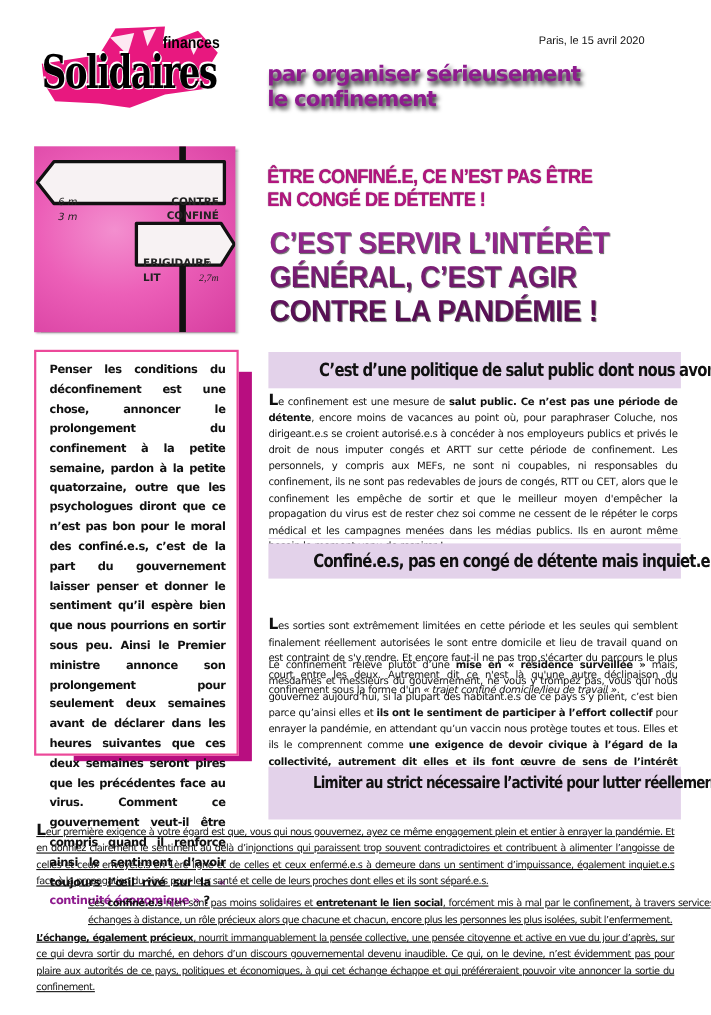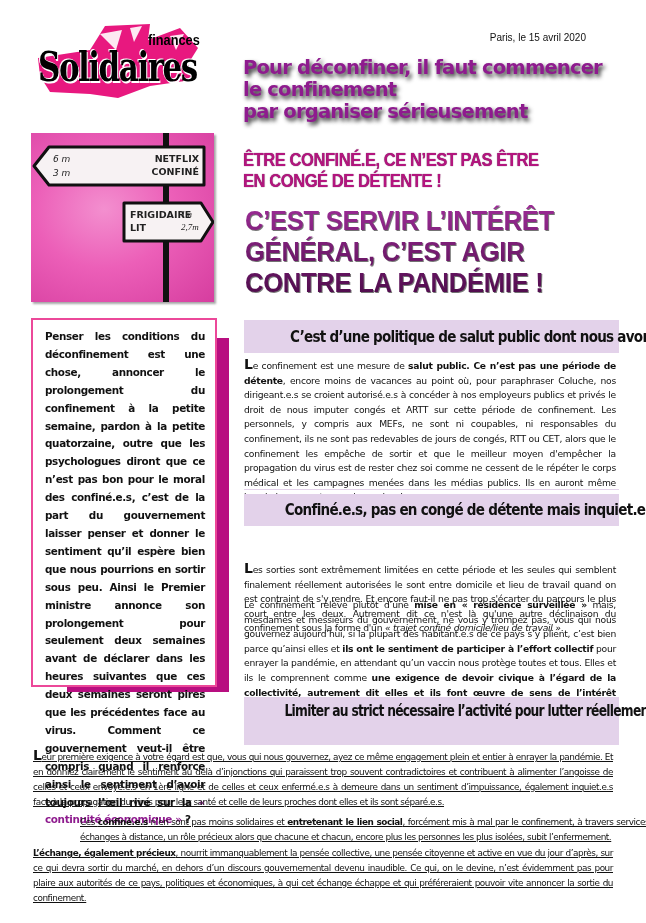--- a/index.html
+++ b/index.html
@@ -8,21 +8,21 @@
 
   
   .logo { position: absolute; left: 30px; top: 20px; width: 178px; height: 80px; }
   .logo-splash { position: absolute; inset: 0; }
   .logo-main { position: absolute; left: 8px; top: 22px; font-family: "DejaVu Serif", serif; font-weight: 900; font-size: 31px; letter-spacing: -1.5px; color: #000; transform: scaleY(1.35); transform-origin: left top; text-shadow: 1px 1px 0 #fff, -1px -1px 0 #fff; }
   .logo-sub { position: absolute; left: 118px; top: 11px; font-family: "Liberation Sans", sans-serif; font-weight: bold; font-size: 15px; color: #000; transform: scaleX(0.85); transform-origin: left top; }
 
   
   .sign-img { position: absolute; left: 31px; top: 133px; width: 183px; height: 169px; background: radial-gradient(ellipse at 40% 45%, #f38fcf 0%, #ec5fb8 45%, #d63d9f 100%); box-shadow: 2px 2px 2px rgba(0,0,0,0.35); overflow: hidden; }
   .sign-post { position: absolute; left: 132px; top: 0; width: 6px; height: 100%; background: #111; }
-  .sign-row { position: absolute; font-size: 9.5px; line-height: 13px; }
+  .sign-row { position: absolute; font-size: 9.5px; line-height: 13px; margin-top: 25px; }
   .sign-dist { font-style: italic; font-weight: normal; font-size: 9px; }
 
   
   .date { position: absolute; right: 60px; top: 32px; font-size: 10px; color: #111; }
   .title1 { position: absolute; left: 243px; top: 57px; width: 400px; font-family: "DejaVu Sans", sans-serif; font-weight: bold; font-size: 19.5px; line-height: 22px; color: #8e1b8e; letter-spacing: -0.8px; text-shadow: 2px 3px 4px rgba(0,0,0,0.85); }
   .title2 { position: absolute; left: 243px; top: 150px; width: 400px; font-family: "Liberation Sans", sans-serif; font-weight: bold; font-size: 18px; line-height: 21px; color: #b3157e; letter-spacing: -0.5px; transform: scaleX(0.92); transform-origin: left top; text-shadow: 0 0 1px #5b0f45; }
   .title3 { position: absolute; left: 245px; top: 205px; width: 400px; font-family: "Liberation Sans", sans-serif; font-weight: bold; font-size: 27.5px; line-height: 31px; color: #6b1466; letter-spacing: -0.3px; background: linear-gradient(#9c2c96, #4d0b4a); -webkit-background-clip: text; background-clip: text; -webkit-text-fill-color: transparent; transform: scaleX(0.93); transform-origin: left top; filter: drop-shadow(1px 1px 0.5px rgba(0,0,0,0.55)); }
 
   
   .side-wrap { position: absolute; left: 31px; top: 318px; width: 190px; height: 374px; }
@@ -70,39 +70,38 @@
   <div class="sign-post"></div>
   <svg style="position:absolute;left:0;top:0" width="183" height="169">
     <polygon points="18,14 173,14 173,52 18,52 3,33" fill="#f7f2f3" stroke="#111" stroke-width="3" stroke-linejoin="round"></polygon>
     <polygon points="93,70 170,70 182,89 170,108 93,108" fill="#f7f2f3" stroke="#111" stroke-width="3" stroke-linejoin="round"></polygon>
   </svg>
   <div class="sign-row" style="left:22px;top:19px;font-family:'DejaVu Sans',sans-serif;color:#222;">
     <div><span class="sign-dist">6 m</span></div>
     <div><span class="sign-dist">3 m</span></div>
   </div>
   <div class="sign-row" style="left:112px;top:19px;width:56px;text-align:right;font-family:'DejaVu Sans',sans-serif;font-weight:bold;color:#222;">
-    <div>NETFLIX</div>
+    <div>CONTRE</div>
     <div>CONFINÉ</div>
   </div>
   <div class="sign-row" style="left:99px;top:75px;font-family:'DejaVu Sans',sans-serif;font-weight:bold;color:#222;">
     <div>FRIGIDAIRE</div>
     <div>LIT</div>
   </div>
   <div class="sign-row" style="left:150px;top:75px;width:26px;text-align:left;font-family:Liberation Serif, serif;color:#222;">
     <div class="sign-dist">1m</div>
     <div class="sign-dist">2,7m</div>
   </div>
 </div>
 
 <div class="date">Paris, le 15 avril 2020</div>
 
 <div class="title1">
-  <div>Pour déconfiner, il faut commencer</div>
+  <div>par organiser sérieusement</div>
   <div>le confinement</div>
-  <div>par organiser sérieusement</div>
 </div>
 
 <div class="title2">
   <div>ÊTRE CONFINÉ.E, CE N’EST PAS ÊTRE</div>
   <div>EN CONGÉ DE DÉTENTE !</div>
 </div>
 
 <div class="title3">
   <div>C’EST SERVIR L’INTÉRÊT</div>
   <div>GÉNÉRAL, C’EST AGIR</div>

